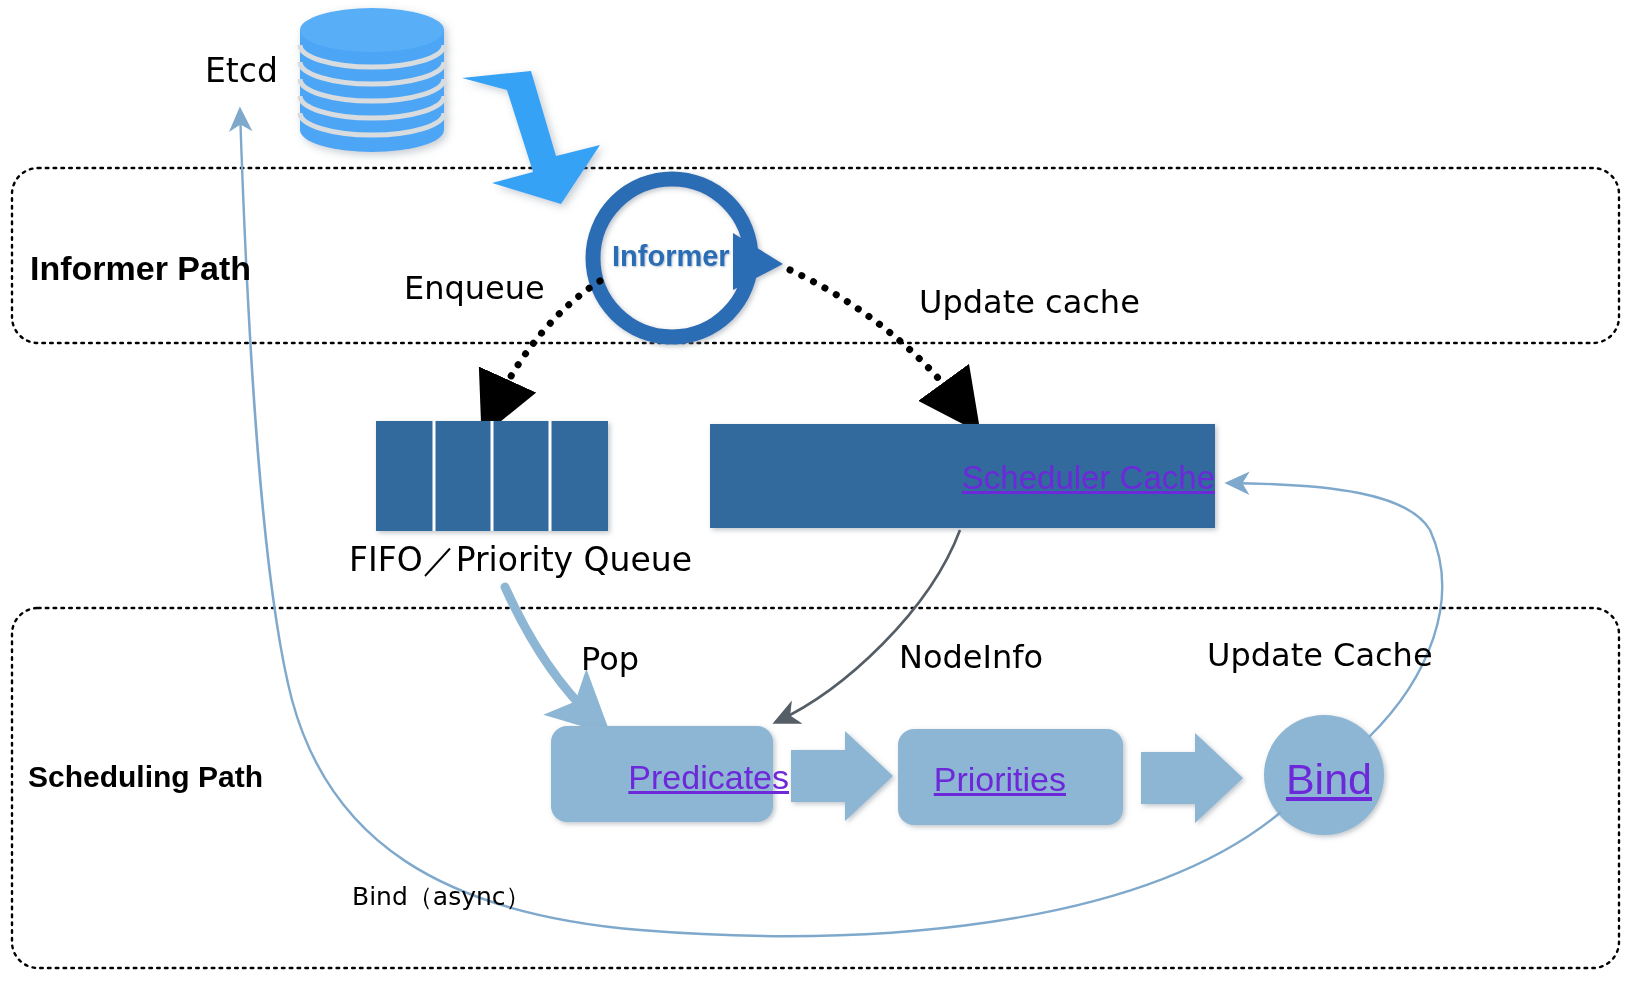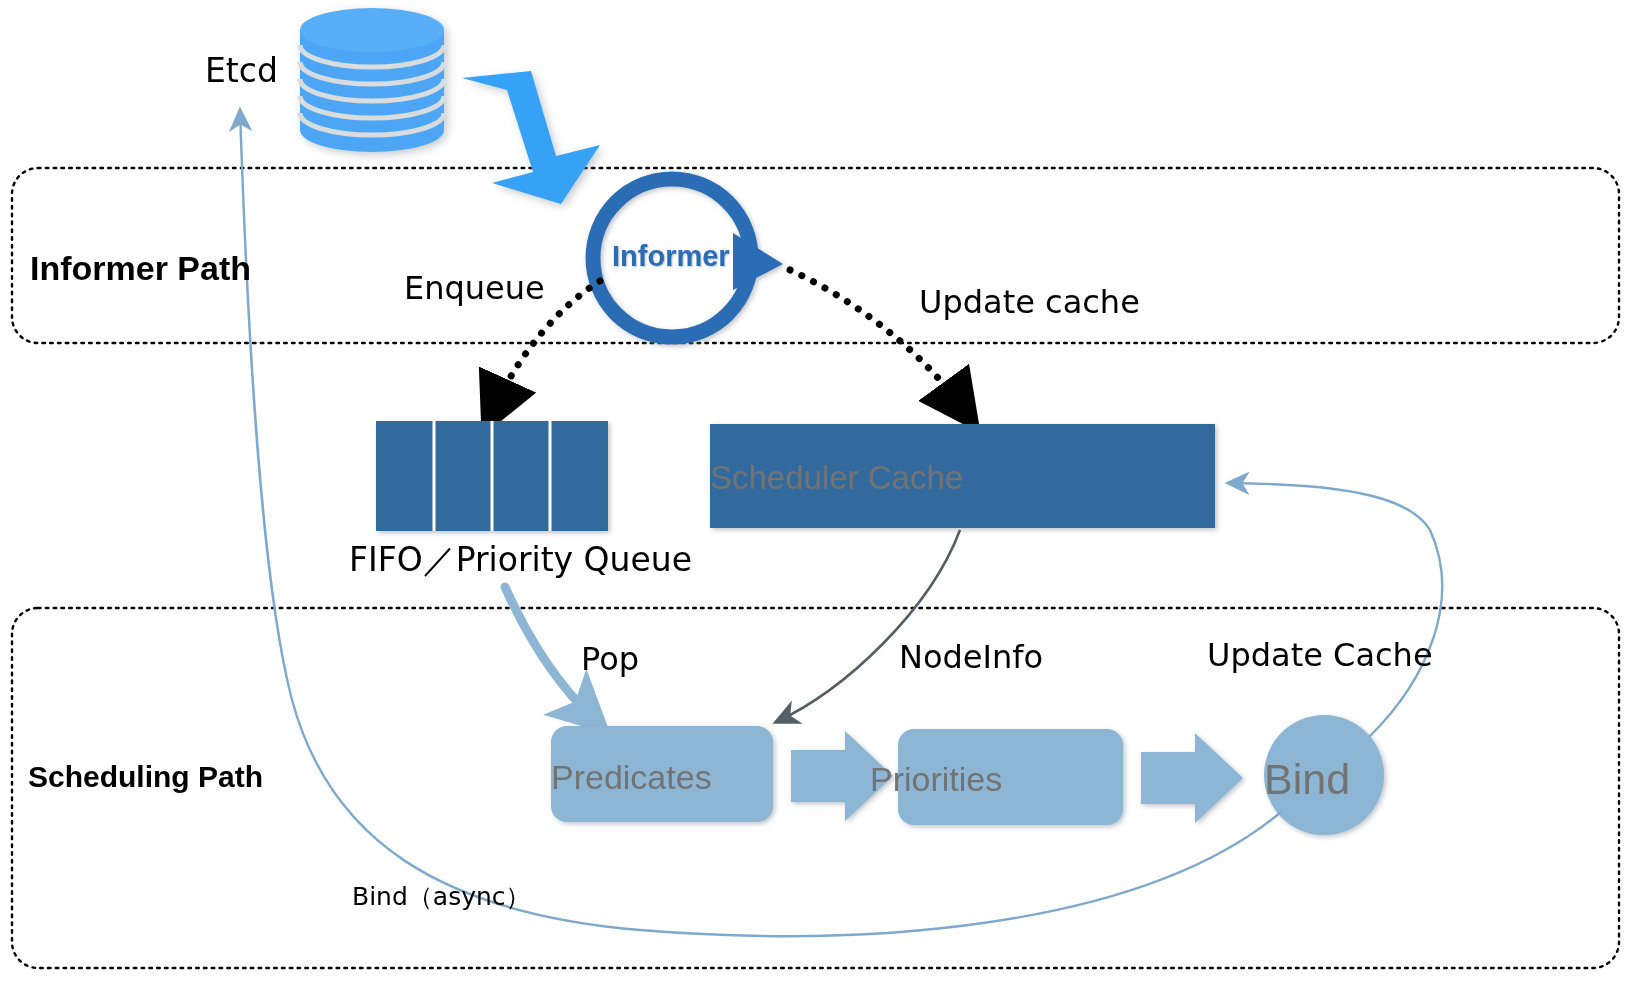--- a/index.html
+++ b/index.html
@@ -33,25 +33,26 @@
   }
   .lbl-bold {
     font-weight: bold;
     font-family: "Liberation Sans", sans-serif;
   }
   .lbl-plain {
     font-family: "DejaVu Sans", sans-serif;
   }
   .boxtext {
     position: absolute;
-    color: #737373;
+    color: #6d28d9;
     white-space: nowrap;
     font-family: "Liberation Sans", sans-serif;
-    text-align: left;
+    text-align: right;
     line-height: 1;
+    text-decoration: underline;
   }
   .informer-word {
     position: absolute;
     font-family: "Liberation Sans", sans-serif;
     font-weight: bold;
     color: #2a6db5;
     white-space: nowrap;
     text-shadow: 1px 1px 2px rgba(120,140,170,0.55);
   }
 </style>

